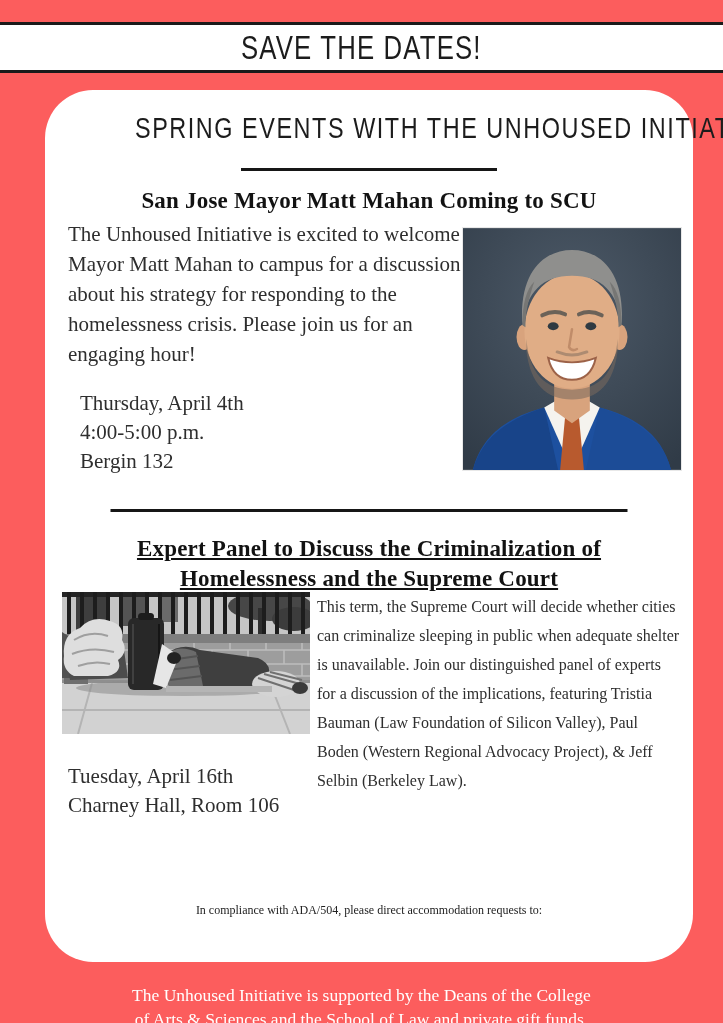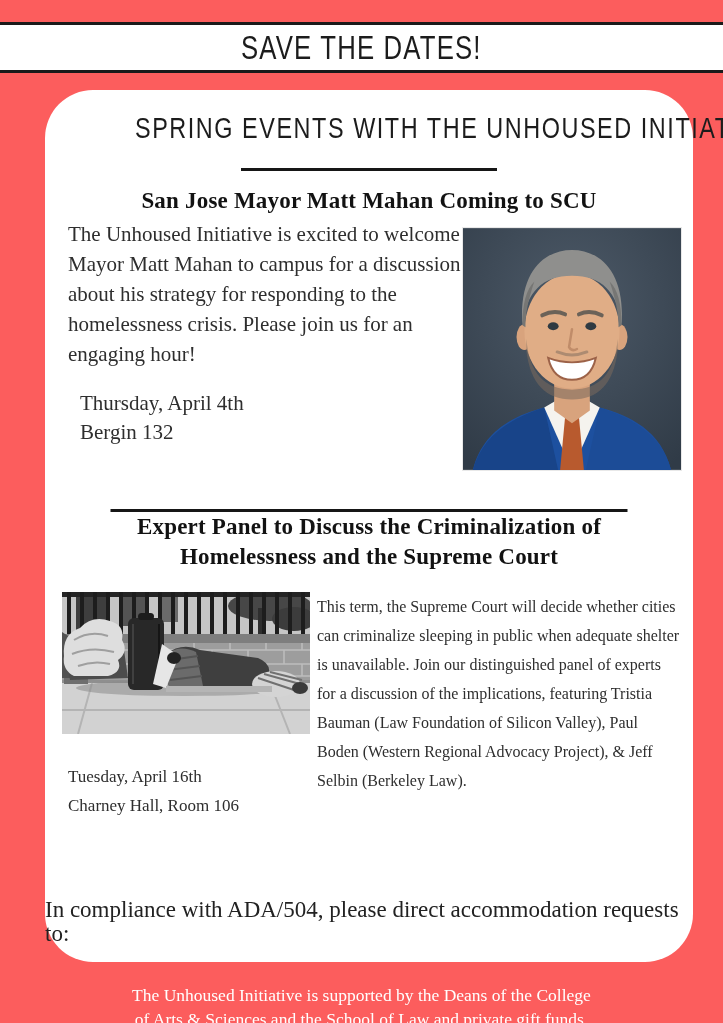--- a/index.html
+++ b/index.html
@@ -50,21 +50,21 @@
   .divider-1 { top: 78px; width: 256px; }
   .divider-2 { top: 419px; width: 517px; }
 
   .event-title {
     position: absolute; left: 50%; transform: translateX(-50%);
     width: 590px; text-align: center;
     font-weight: bold; font-size: 23px; line-height: 30px;
     color: #121212; letter-spacing: 0.2px;
   }
   .event1-title { top: 88px; margin-top: 8px; }
-  .event2-title { top: 422px; }
+  .event2-title { top: 444px; text-decoration: underline; }
 
   .body-text { color: #2e2e2e; }
 
   .event1-desc {
     position: absolute; top: 129px; left: 23px; width: 406px;
     font-size: 21px; line-height: 30px;
   }
   .event1-when {
     position: absolute; top: 299px; left: 23px;
     font-size: 21px; line-height: 29px; margin-left: 12px;
@@ -76,30 +76,30 @@
   }
   .event1-photo svg { display: block; width: 100%; height: 100%; }
 
   .event2-photo {
     position: absolute; top: 502px; left: 17px;
     width: 248px; height: 142px;
   }
   .event2-photo svg { display: block; width: 100%; height: 100%; }
   .event2-when {
     position: absolute; top: 672px; left: 23px;
-    font-size: 17px; line-height: 29px;
+    font-size: 21px; line-height: 29px;
   }
   .event2-desc {
     position: absolute; top: 502px; left: 272px; width: 364px;
     font-size: 16px; line-height: 29px;
   }
 
   .ada {
     position: absolute; top: 808px; left: 0; width: 100%;
-    text-align: left; font-size: 23px; line-height: 24px;
+    text-align: center; font-size: 12px; line-height: 24px;
     color: #222222;
   }
 
   
   .footer {
     position: absolute; top: 983px; left: 0; width: 723px;
     text-align: center; font-size: 17.5px; line-height: 24px;
     color: #ffffff;
   }
 </style>
@@ -119,20 +119,21 @@
     </div>
 
     <div class="divider divider-1"></div>
 
     <div class="event-title event1-title">San Jose Mayor Matt Mahan Coming to SCU</div>
 
     <div class="event1-desc body-text">The Unhoused Initiative is excited to welcome Mayor Matt Mahan to campus for a discussion about his strategy for responding to the homelessness crisis. Please join us for an engaging hour!</div>
 
     <div class="event1-when body-text">
       <div>Thursday, April 4th</div>
+      <div>4:00-5:00 p.m.</div>
       <div>Bergin 132</div>
     </div>
 
     <div class="event1-photo">
       <svg viewBox="0 0 220 244">
         <defs>
           <radialGradient id="pbg" cx="50%" cy="32%" r="80%">
             <stop offset="0%" stop-color="#4d5a68"></stop>
             <stop offset="100%" stop-color="#303b47"></stop>
           </radialGradient>

